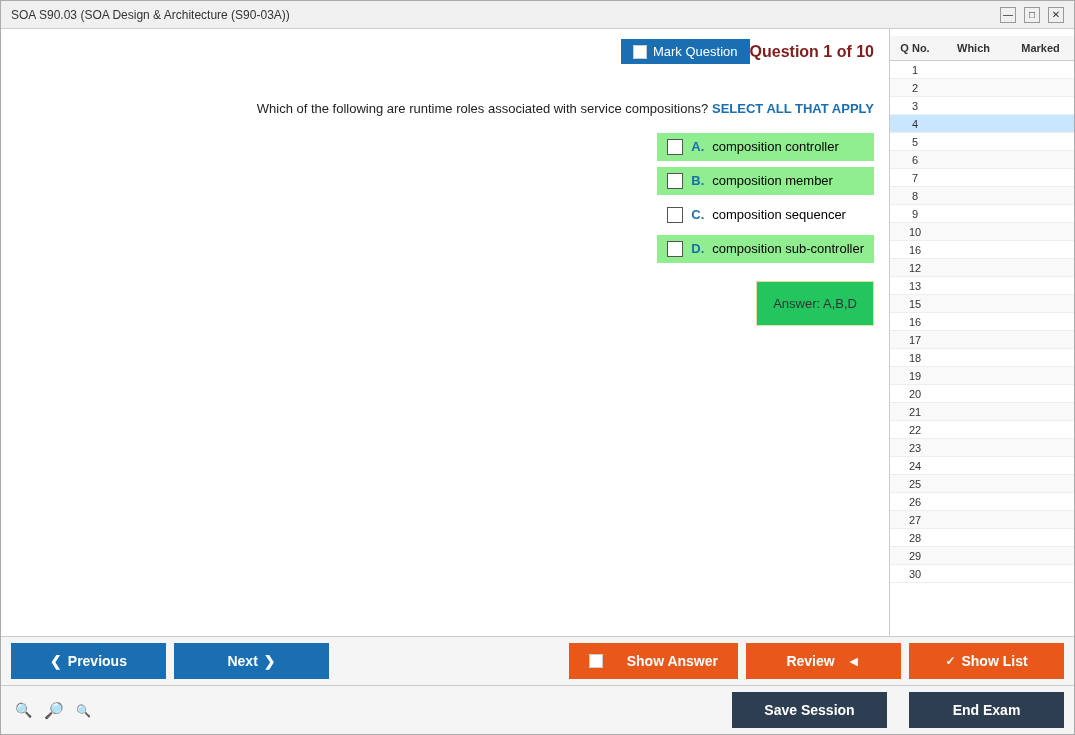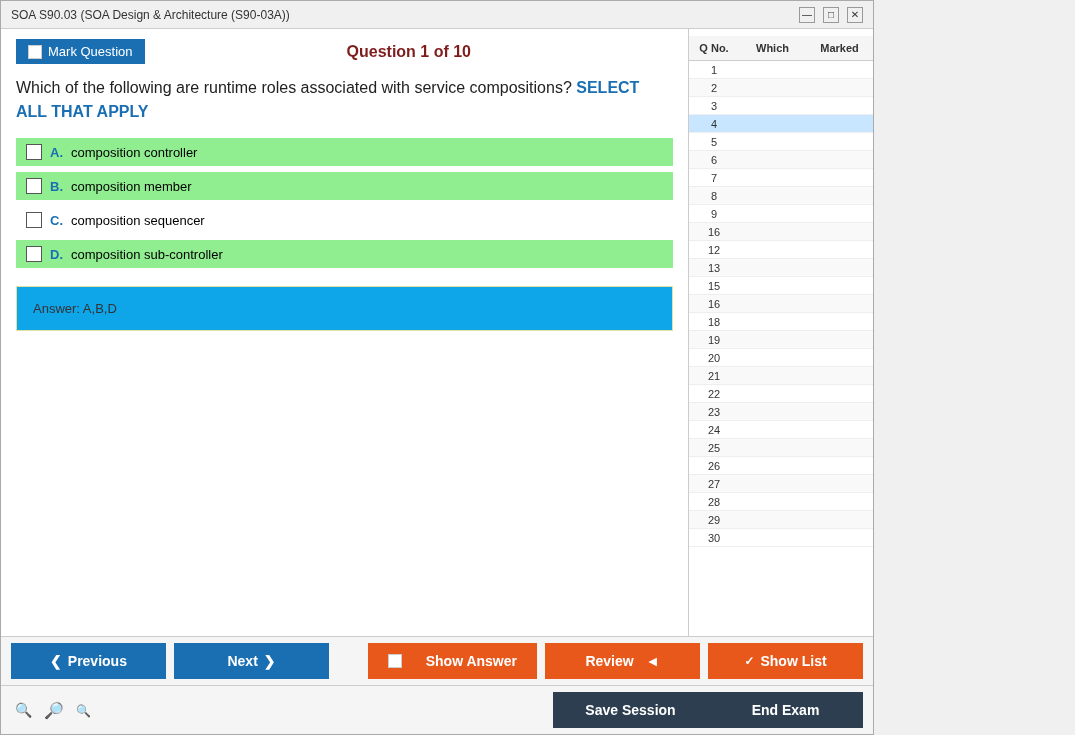--- a/index.html
+++ b/index.html
@@ -1,19 +1,19 @@
 <!DOCTYPE html>
 <html><head>
   <meta charset="utf-8">
   <style>
     * { box-sizing: border-box; margin: 0; padding: 0; }
     body { font-family: Arial, sans-serif; font-size: 13px; background: #f0f0f0; }
 
     .window {
-      width: 874px;
+      width: 1075px;
       height: 735px;
       background: #fff;
       border: 1px solid #aaa;
       display: flex;
       flex-direction: column;
     }
 
     .title-bar {
       background: #f0f0f0;
       padding: 5px 10px;
@@ -52,20 +52,21 @@
       flex: 1;
       overflow: hidden;
     }
 
     .left-panel {
       flex: 1;
       display: flex;
       flex-direction: column;
       padding: 10px 15px;
       overflow: hidden;
+      align-items: flex-end;
     }
 
     .top-bar {
       display: flex;
       align-items: center;
       margin-bottom: 12px;
     }
 
     .mark-question-btn {
       background: #1a6fb3;
@@ -89,24 +90,25 @@
 
     .question-title {
       flex: 1;
       text-align: center;
       font-size: 16px;
       font-weight: bold;
       color: #7f1d1d;
     }
 
     .question-text {
-      font-size: 16px;
+      font-size: 13px;
       color: #222;
       margin-bottom: 14px;
       line-height: 1.5;
+      margin-top: 23px;
     }
 
     .question-text .highlight {
       color: #1a6fb3;
       font-weight: bold;
     }
 
     .options-list {
       display: flex;
       flex-direction: column;
@@ -141,21 +143,21 @@
       justify-content: center;
     }
 
     .option-label {
       font-size: 13px;
       color: #1a6fb3;
       font-weight: bold;
     }
 
     .answer-box {
-      background: #0ea5e9;
+      background: #22c55e;
       border: 1px solid #e0e0a0;
       padding: 14px 16px;
       font-size: 13px;
       color: #333;
       margin-top: 4px;
       flex-shrink: 0;
     }
 
     .right-panel {
       width: 185px;
@@ -318,21 +320,21 @@
       border: none;
       padding: 10px 20px;
       cursor: pointer;
       font-size: 14px;
       font-weight: bold;
       min-width: 155px;
     }
 
     .bottom-right {
       display: flex;
-      gap: 0;
+      gap: 22px;
       margin-left: auto;
     }
   </style>
 </head>
 <body>
 
 <div class="window">
 
   <div class="title-bar">
     <span class="title-bar-text">SOA S90.03 (SOA Design &amp; Architecture (S90-03A))</span>
@@ -435,20 +437,25 @@
             <span>8</span>
             <span></span>
             <span></span>
           </div>
         <div class="q-row">
             <span>9</span>
             <span></span>
             <span></span>
           </div>
         <div class="q-row">
+            <span>10</span>
+            <span></span>
+            <span></span>
+          </div>
+        <div class="q-row">
             <span>16</span>
             <span></span>
             <span></span>
           </div>
         <div class="q-row">
             <span>12</span>
             <span></span>
             <span></span>
           </div>
         <div class="q-row">
@@ -456,20 +463,25 @@
             <span></span>
             <span></span>
           </div>
         <div class="q-row">
             <span>15</span>
             <span></span>
             <span></span>
           </div>
         <div class="q-row">
             <span>16</span>
+            <span></span>
+            <span></span>
+          </div>
+        <div class="q-row">
+            <span>17</span>
             <span></span>
             <span></span>
           </div>
         <div class="q-row">
             <span>18</span>
             <span></span>
             <span></span>
           </div>
         <div class="q-row">
             <span>19</span>

